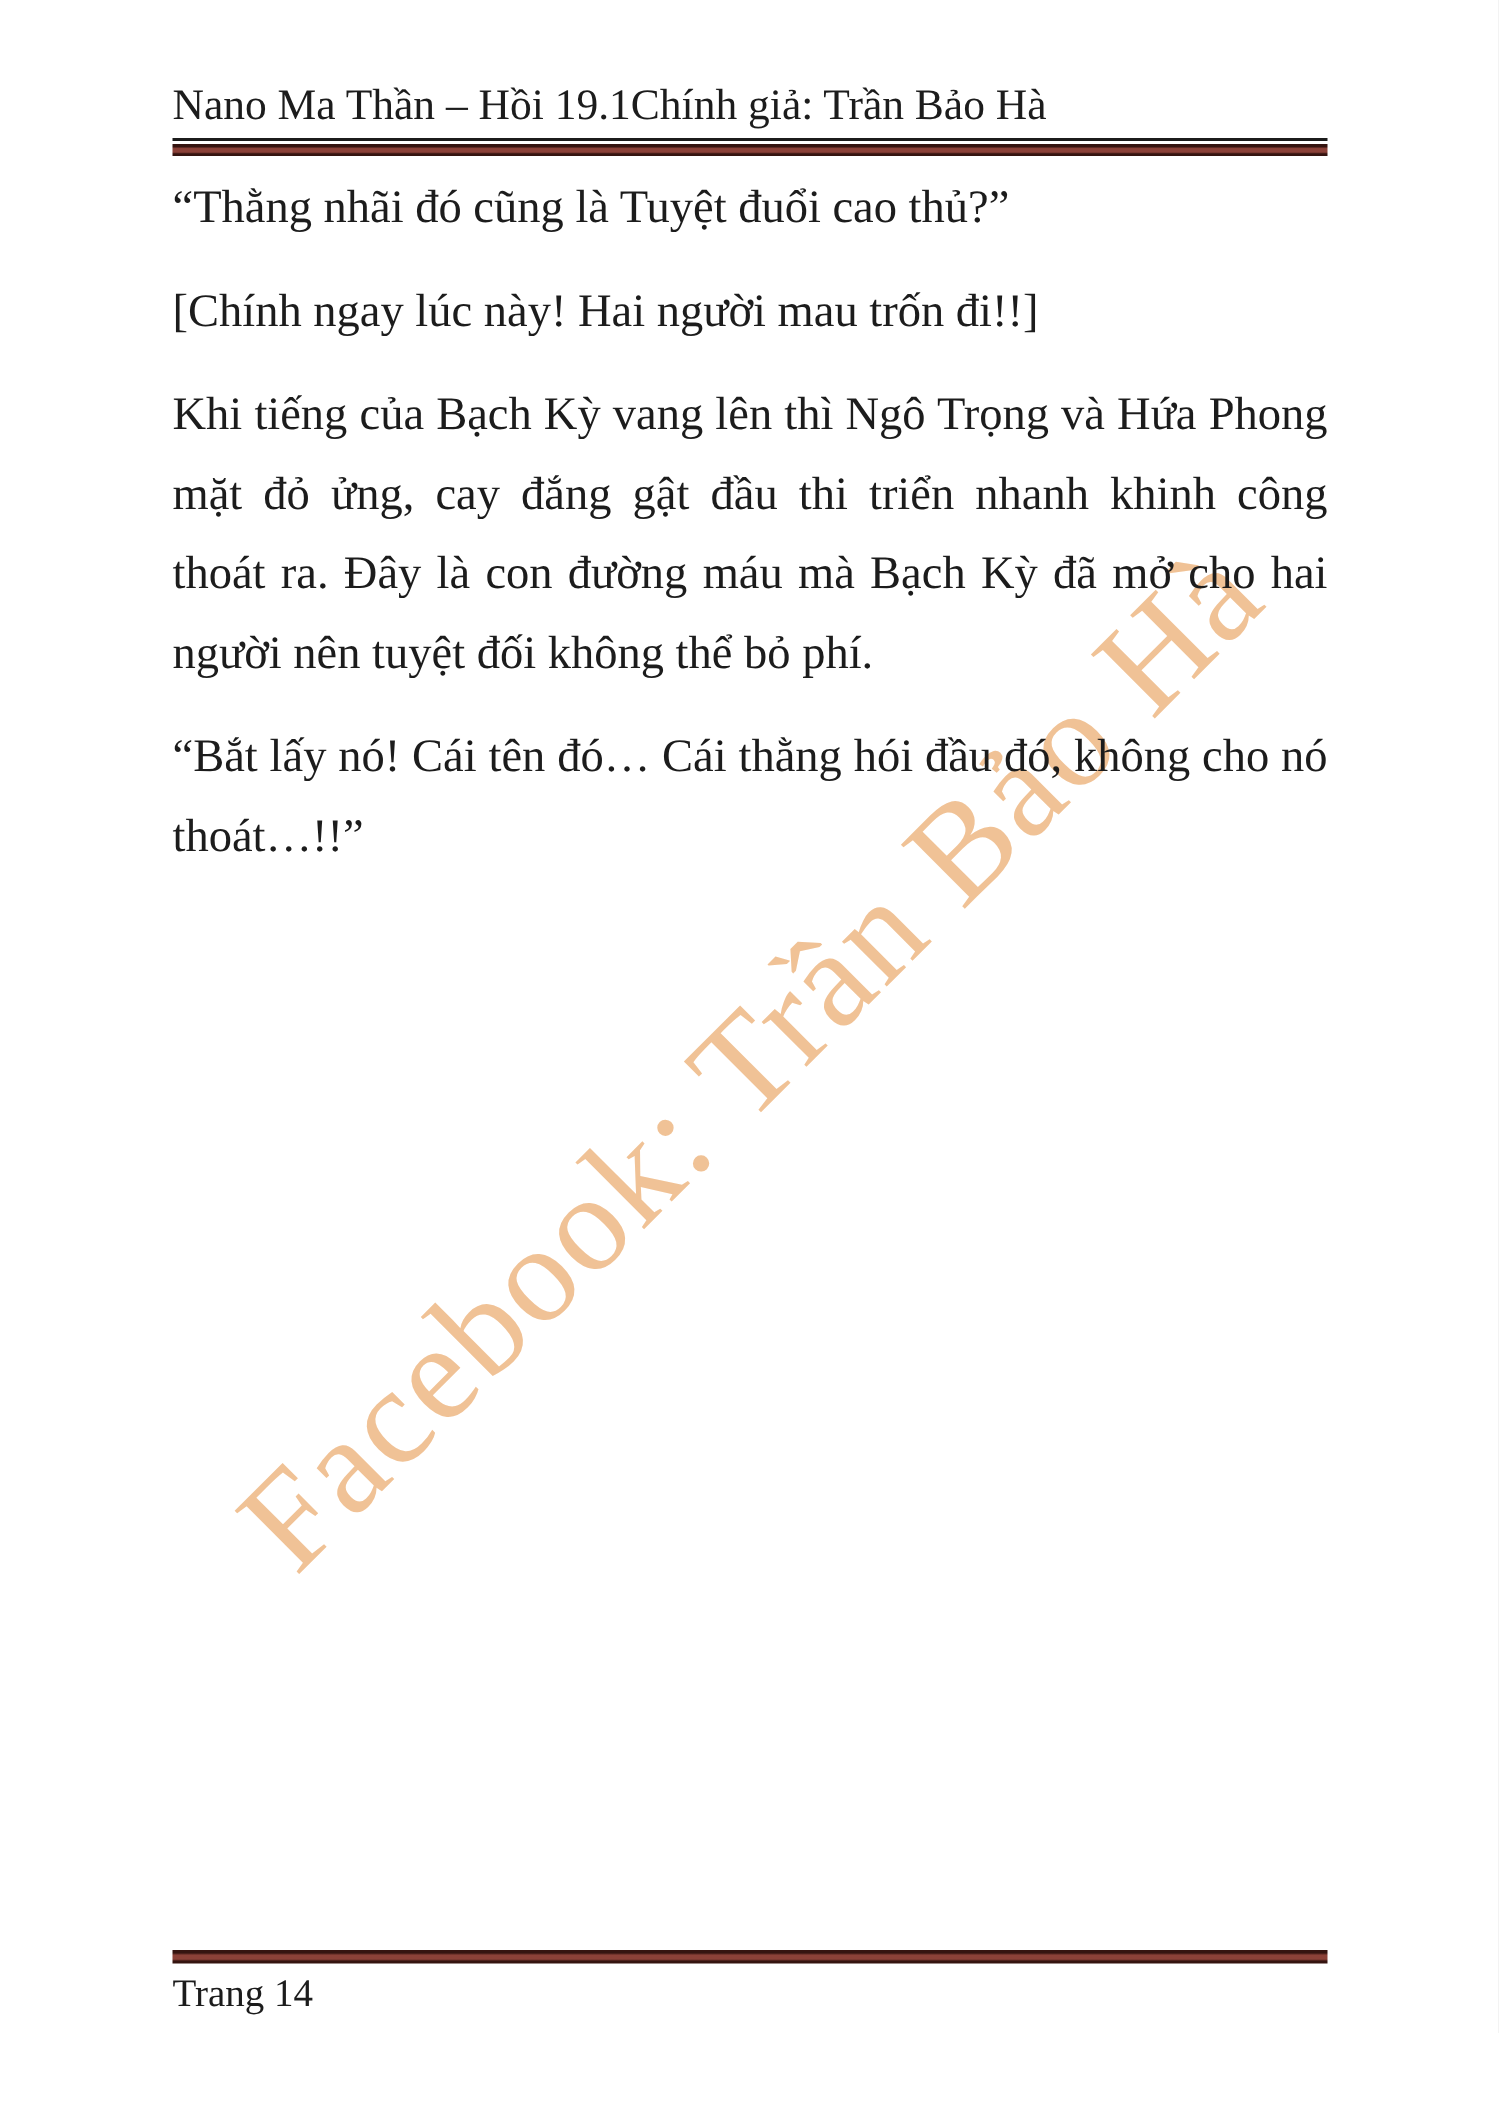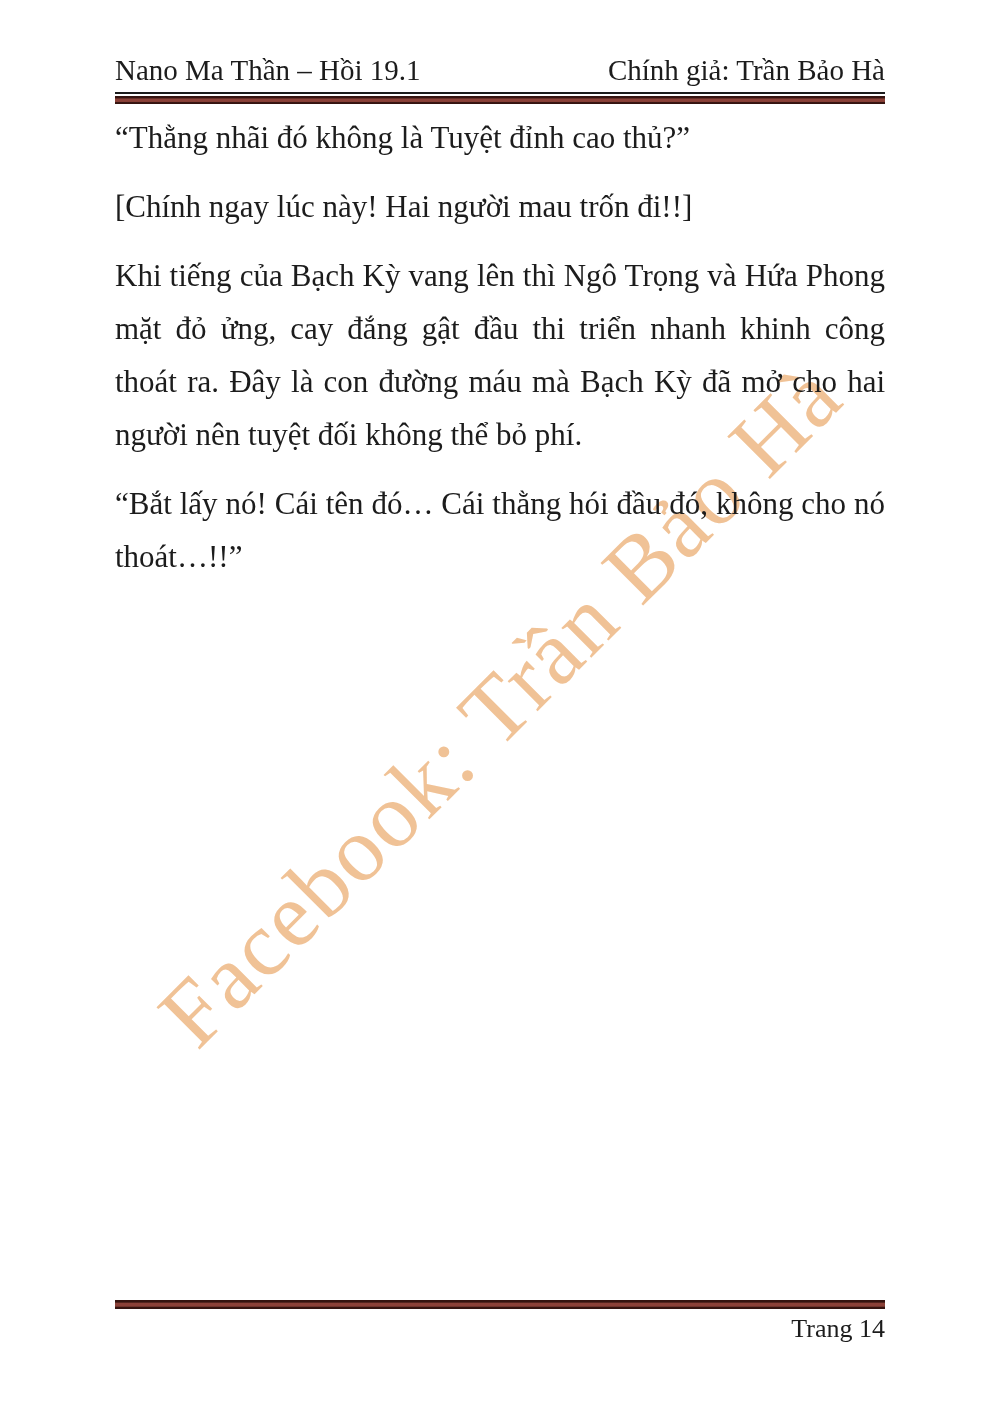--- a/index.html
+++ b/index.html
@@ -32,21 +32,20 @@
     opacity: 0.85;
     z-index: 0;
     pointer-events: none;
   }
   .content {
     position: relative;
     z-index: 1;
   }
   .header {
     display: flex;
-    justify-content: space-between;
     align-items: baseline;
     padding: 54px 114px 0 115px;
     font-size: 29px;
     line-height: 1.15;
   }
   .rule-thin {
     margin: 5px 114px 0 115px;
     height: 0;
     border-top: 2px solid var(--text, #1c1c1c);
   }
@@ -78,21 +77,21 @@
     right: 0;
     top: 1300px;
     z-index: 1;
   }
   .footer .rule-band {
     margin-top: 0;
     height: 9px;
   }
   .page-number {
     margin: 4px 114px 0 115px;
-    text-align: right;
+    text-align: left;
     font-size: 26px;
     line-height: 1.2;
   }
 </style>
 </head>
 <body>
 
 <div class="page">
 
   <div class="watermark">Facebook: Trần Bảo Hà</div>
@@ -101,21 +100,21 @@
 
     <div class="header">
       <span>Nano Ma Thần – Hồi 19.1</span>
       <span>Chính giả: Trần Bảo Hà</span>
     </div>
 
     <div class="rule-thin"></div>
     <div class="rule-band"></div>
 
     <main>
-      <p>“Thằng nhãi đó không là Tuyệt đỉnh cao thủ?”</p>
+      <p>“Thằng nhãi đó cũng là Tuyệt đuổi cao thủ?”</p>
       <p>[Chính ngay lúc này! Hai người mau trốn đi!!]</p>
       <p>Khi tiếng của Bạch Kỳ vang lên thì Ngô Trọng và Hứa Phong mặt đỏ ửng, cay đắng gật đầu thi triển nhanh khinh công thoát ra. Đây là con đường máu mà Bạch Kỳ đã mở cho hai người nên tuyệt đối không thể bỏ phí.</p>
       <p>“Bắt lấy nó! Cái tên đó… Cái thằng hói đầu đó, không cho nó thoát…!!”</p>
     </main>
 
   </div>
 
   <div class="footer">
     <div class="rule-band"></div>
     <div class="page-number">Trang 14</div>

